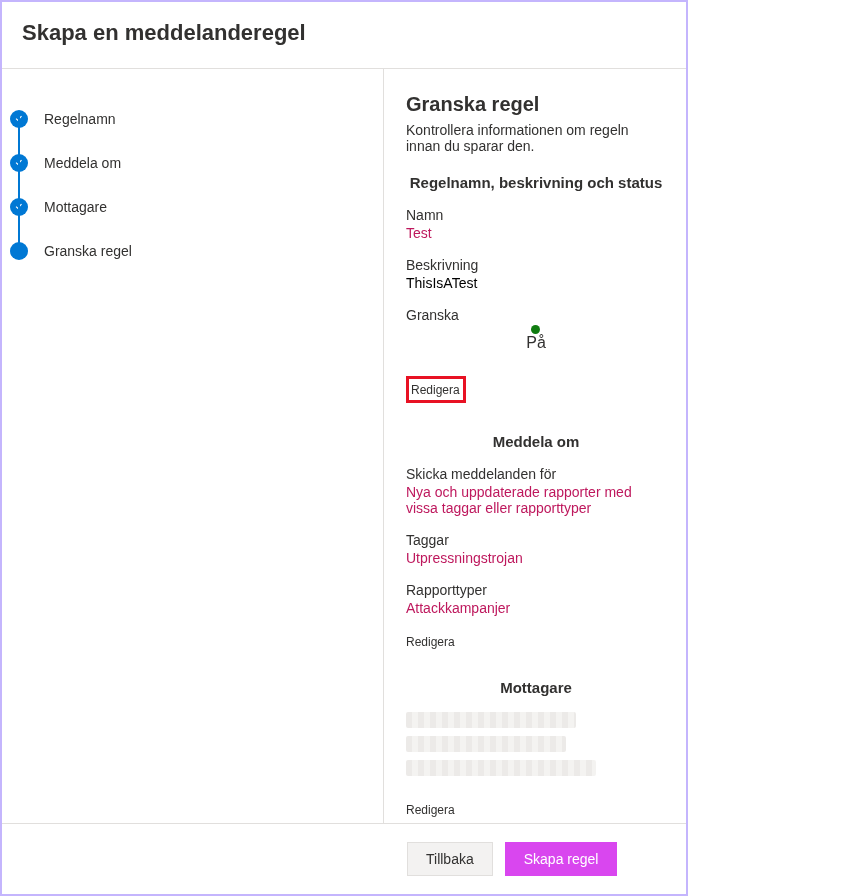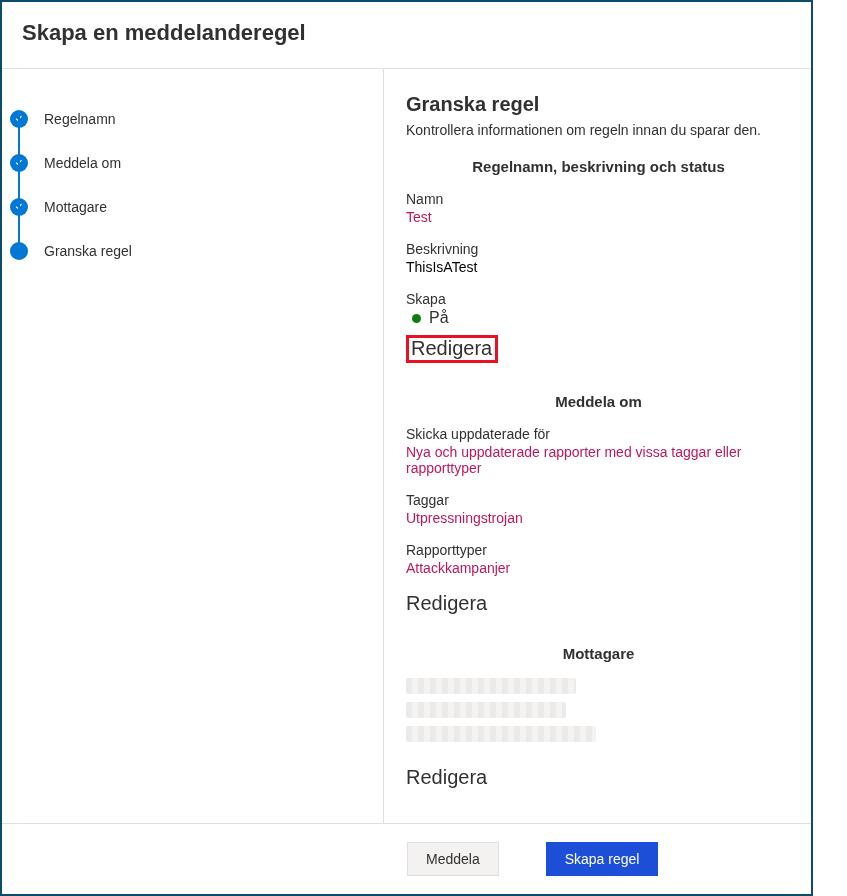--- a/index.html
+++ b/index.html
@@ -1,17 +1,17 @@
 <!DOCTYPE html>
 <html><head>
 <meta charset="utf-8">
 <style>
   * { box-sizing: border-box; margin: 0; padding: 0; }
   html, body { width: 847px; height: 896px; font-family: "Segoe UI", Arial, sans-serif; background: #fff; color: #323130; }
-  .frame { width: 813px; height: 896px; border: 2px solid #0c4a6e; position: relative; display: flex; flex-direction: column; }
+  .frame { width: 688px; height: 896px; border: 2px solid #c4b5fd; position: relative; display: flex; flex-direction: column; }
   .header { padding: 18px 20px 22px 20px; }
   .header h1 { font-size: 22px; font-weight: 600; color: #323130; }
   .divider { border: none; border-top: 1px solid #e1dfdd; margin: 0; }
   .body { flex: 1; display: flex; overflow: hidden; }
   .sidebar { width: 382px; border-right: 1px solid #e1dfdd; padding: 28px 0 0 8px; }
   .steps { list-style: none; }
   .step { display: flex; align-items: center; position: relative; height: 44px; }
   .step:not(:last-child)::after {
     content: ""; position: absolute; left: 8px; top: 20px; width: 2px; height: 38px; background: #0078d4;
   }
@@ -19,32 +19,32 @@
   .step-icon svg { width: 10px; height: 10px; fill: #fff; }
   .step-current .step-icon { background: #0078d4; }
   .step-label { margin-left: 16px; font-size: 14px; color: #323130; }
   .content { flex: 1; padding: 24px 20px 20px 22px; overflow-y: auto; }
   .content h2 { font-size: 20px; font-weight: 600; margin-bottom: 6px; }
   .content .subtitle { font-size: 14px; color: #323130; margin-bottom: 20px; }
   .section-title { font-size: 15px; font-weight: 600; margin-bottom: 16px; text-align: center; }
   .field-label { font-size: 14px; color: #323130; margin-bottom: 2px; }
   .field-value { font-size: 14px; color: #be185d; margin-bottom: 16px; }
   .field-value.muted { color: #000000; }
-  .status-row { display: flex; align-items: center; margin-bottom: 8px; }
+  .status-row { display: flex; align-items: center; margin-bottom: 24px; flex-direction: column; }
   .status-dot { width: 9px; height: 9px; border-radius: 50%; background: #107c10; margin-right: 8px; margin-left: 6px;}
-  .edit-link { font-size: 20px; color: #323130; cursor: pointer; display: inline-block; margin-bottom: 30px; }
+  .edit-link { font-size: 12px; color: #323130; cursor: pointer; display: inline-block; margin-bottom: 30px; }
   .edit-highlight { border: 3px solid #e81123; padding: 1px 3px 1px 2px; display: inline-block; line-height: 18px; }
   .edit-highlight .edit-link{ margin-bottom:0;}
   .recipients { margin-bottom: 24px; }
   .recipient-line { height: 16px; margin-bottom: 8px; border-radius: 2px; background: repeating-linear-gradient(90deg,#eceae8 0 6px,#f4f3f1 6px 12px); }
   .recipient-line.w1{width:170px;} .recipient-line.w2{width:160px;} .recipient-line.w3{width:190px;}
   .footer { border-top: 1px solid #e1dfdd; padding: 18px 0 18px 0; display: flex; justify-content: flex-start; padding-left: 405px; gap: 12px; }
   .btn { height: 34px; padding: 0 18px; font-size: 14px; border: 1px solid transparent; cursor: pointer; font-family: inherit; }
   .btn-secondary { background: #f3f2f1; color: #323130; border-color: #e1dfdd; }
-  .btn-primary { background: #1d4ed8; color: #fff; margin-left: 35px; }
+  .btn-primary { background: #d946ef; color: #fff; }
 </style>
 </head>
 <body>
 
 <div class="frame">
 
   <div class="header">
     <h1>Skapa en meddelanderegel</h1>
   </div>
   <hr class="divider">
@@ -87,35 +87,35 @@
     <main class="content">
       <h2>Granska regel</h2>
       <p class="subtitle">Kontrollera informationen om regeln innan du sparar den.</p>
 
       <div>
         <div class="section-title">Regelnamn, beskrivning och status</div>
         <div class="field-label">Namn</div>
         <div class="field-value">Test</div>
         <div class="field-label">Beskrivning</div>
         <div class="field-value muted">ThisIsATest</div>
-        <div class="field-label">Skapa</div>
+        <div class="field-label">Granska</div>
         <div class="status-row">
           <span class="status-dot"></span>
           <span>På</span>
         </div>
         <span class="edit-highlight">
           <a class="edit-link">Redigera</a>
         </span>
       </div>
 
       <div style="height:30px"></div>
 
       <div>
         <div class="section-title">Meddela om</div>
-        <div class="field-label">Skicka uppdaterade för</div>
+        <div class="field-label">Skicka meddelanden för</div>
         <div class="field-value">Nya och uppdaterade rapporter med vissa taggar eller rapporttyper</div>
         <div class="field-label">Taggar</div>
         <div class="field-value">Utpressningstrojan</div>
         <div class="field-label">Rapporttyper</div>
         <div class="field-value">Attackkampanjer</div>
         <a class="edit-link">Redigera</a>
       </div>
 
       <div>
         <div class="section-title">Mottagare</div>
@@ -123,17 +123,17 @@
           <div class="recipient-line w1"></div>
           <div class="recipient-line w2"></div>
           <div class="recipient-line w3"></div>
         </div>
         <a class="edit-link">Redigera</a>
       </div>
     </main>
   </div>
 
   <div class="footer">
-    <button class="btn btn-secondary">Meddela</button>
+    <button class="btn btn-secondary">Tillbaka</button>
     <button class="btn btn-primary">Skapa regel</button>
   </div>
 
 </div>
 
 </body></html>

